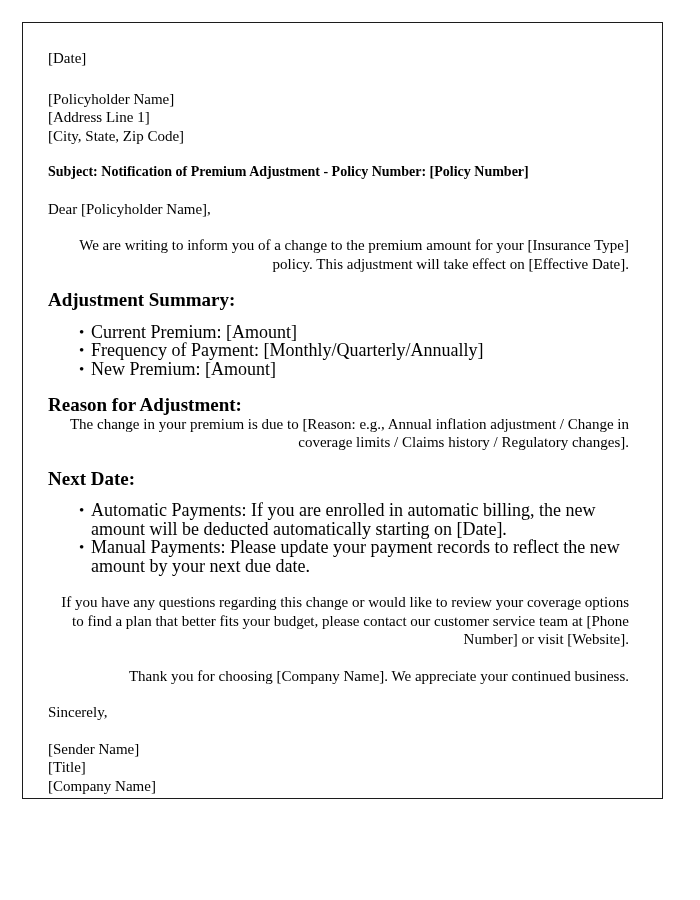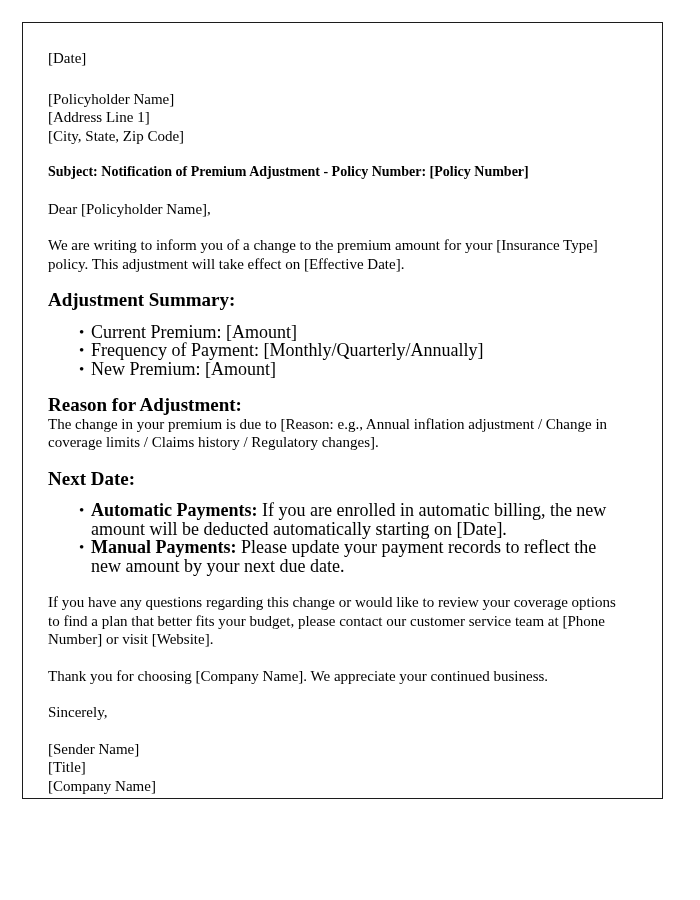--- a/index.html
+++ b/index.html
@@ -31,21 +31,21 @@
   p, ul {
     margin: 0;
   }
   .line {
     font-size: 15px;
     line-height: 18.5px;
   }
   .para {
     font-size: 15px;
     line-height: 18.5px;
-    text-align: left;
+    text-align: right;
   }
   .spacer-lg { height: 22px; }
   .spacer-md { height: 18px; }
   .spacer-sm { height: 13px; }
   .heading {
     font-size: 19px;
     line-height: 18.5px;
     font-weight: bold;
   }
   .subject {
@@ -71,21 +71,21 @@
     left: 31px;
     top: 0;
     font-size: 15px;
     line-height: 18.5px;
   }
   ul.bullets.wide > li {
     padding-left: 43px;
     margin-bottom: 0;
   }
   .lead {
-    font-weight: bold;
+    font-weight: normal;
     margin-top: 36px;
   }
   .addr-block .line { line-height: 18.5px; }
 </style>
 </head>
 <body>
 
 <div class="page">
   <div class="page-inner">
 

